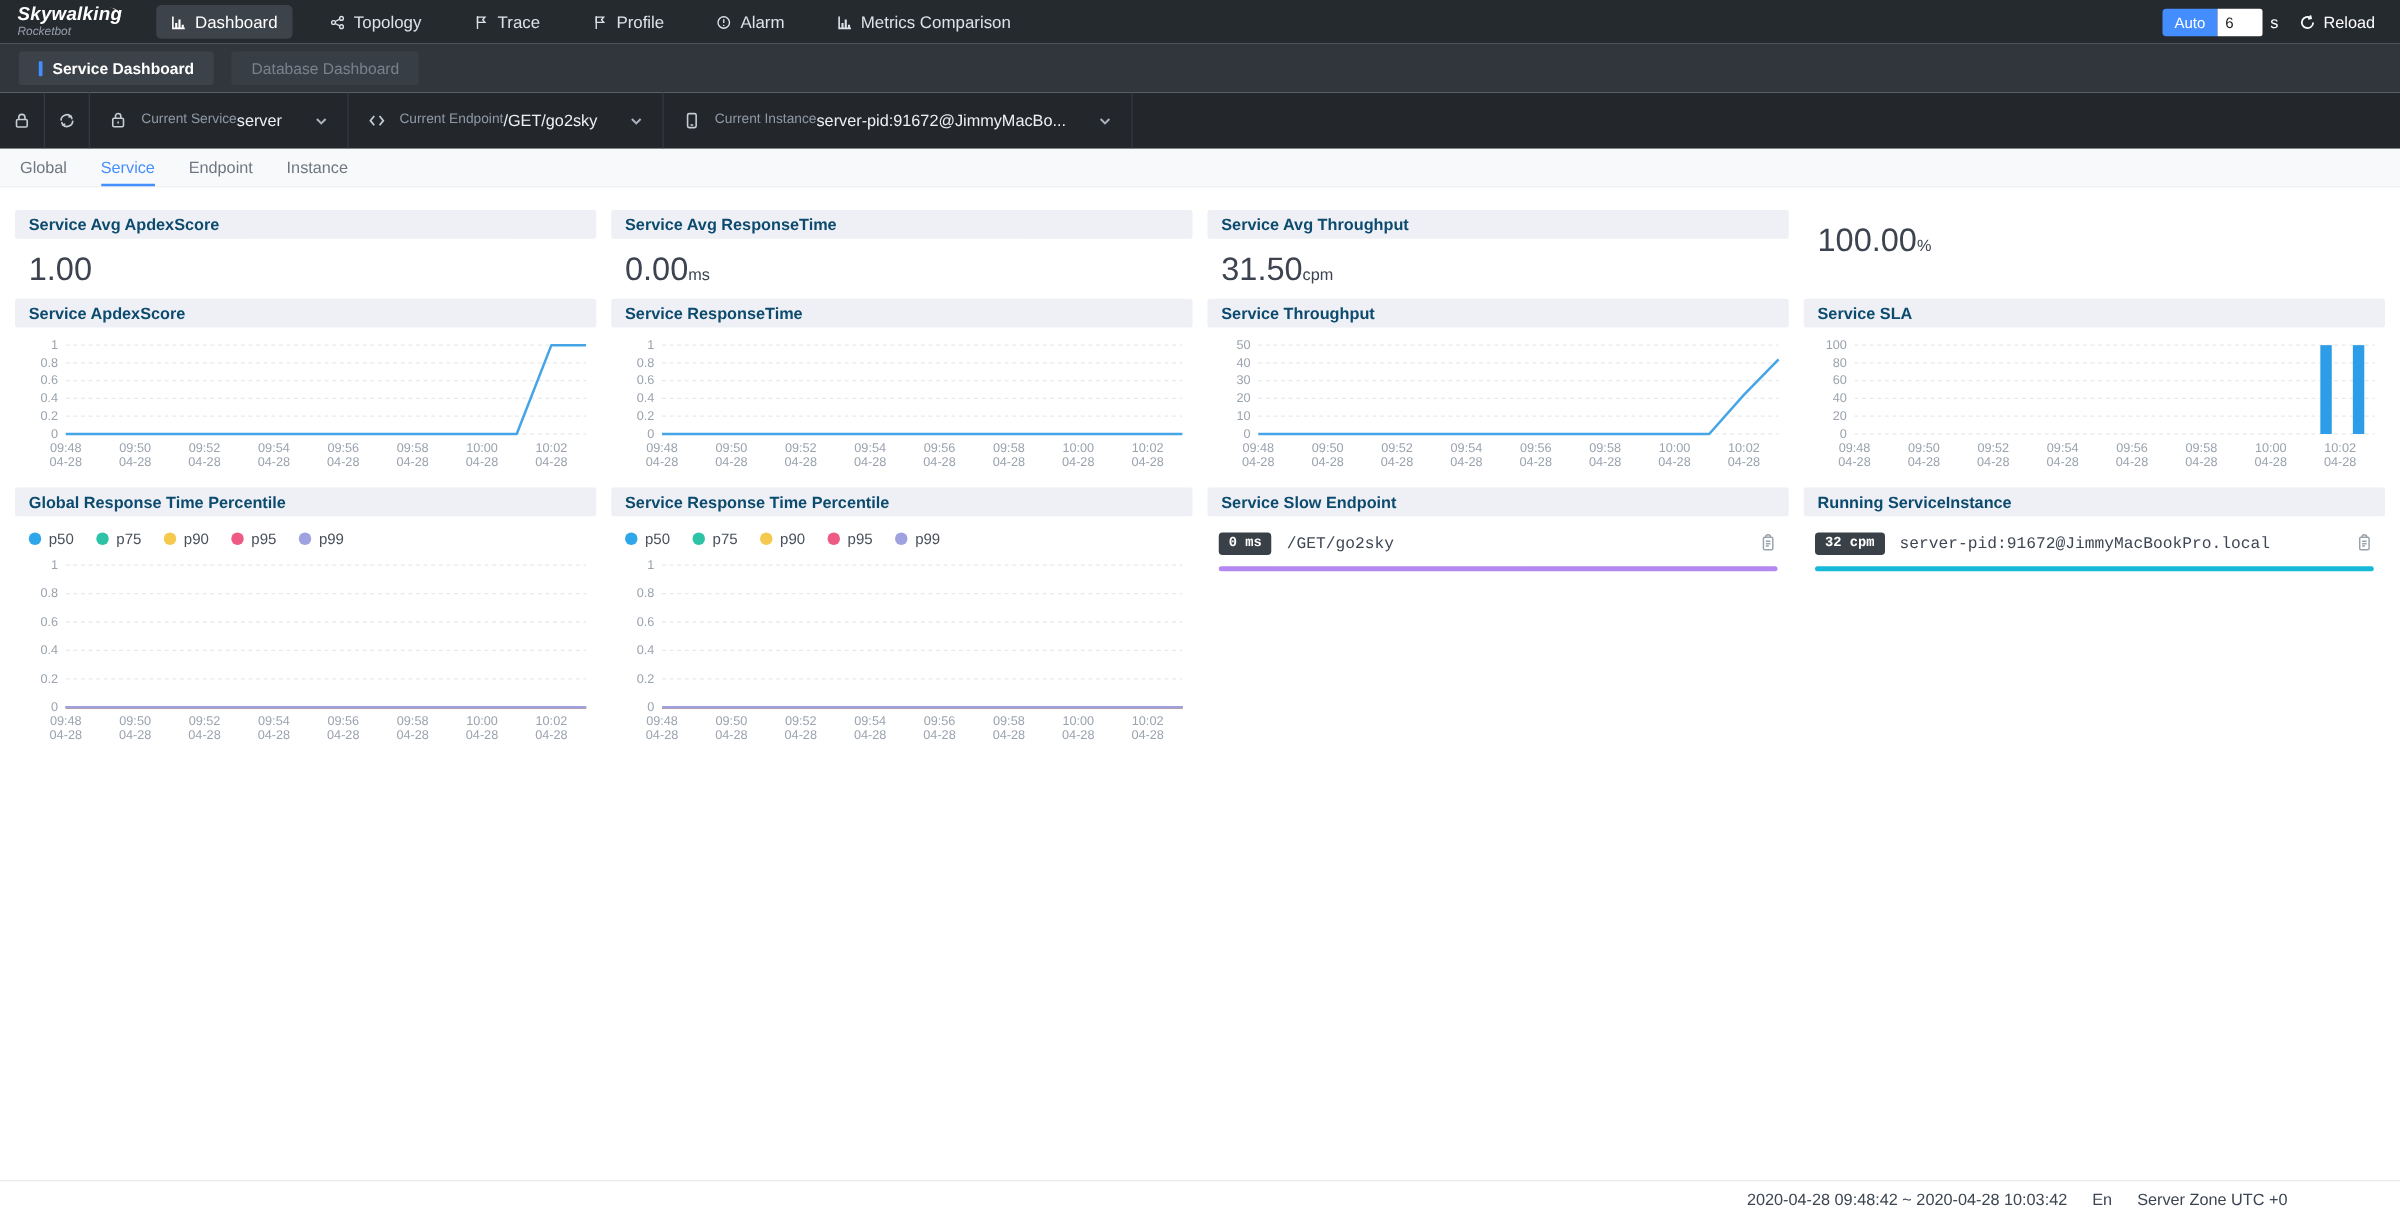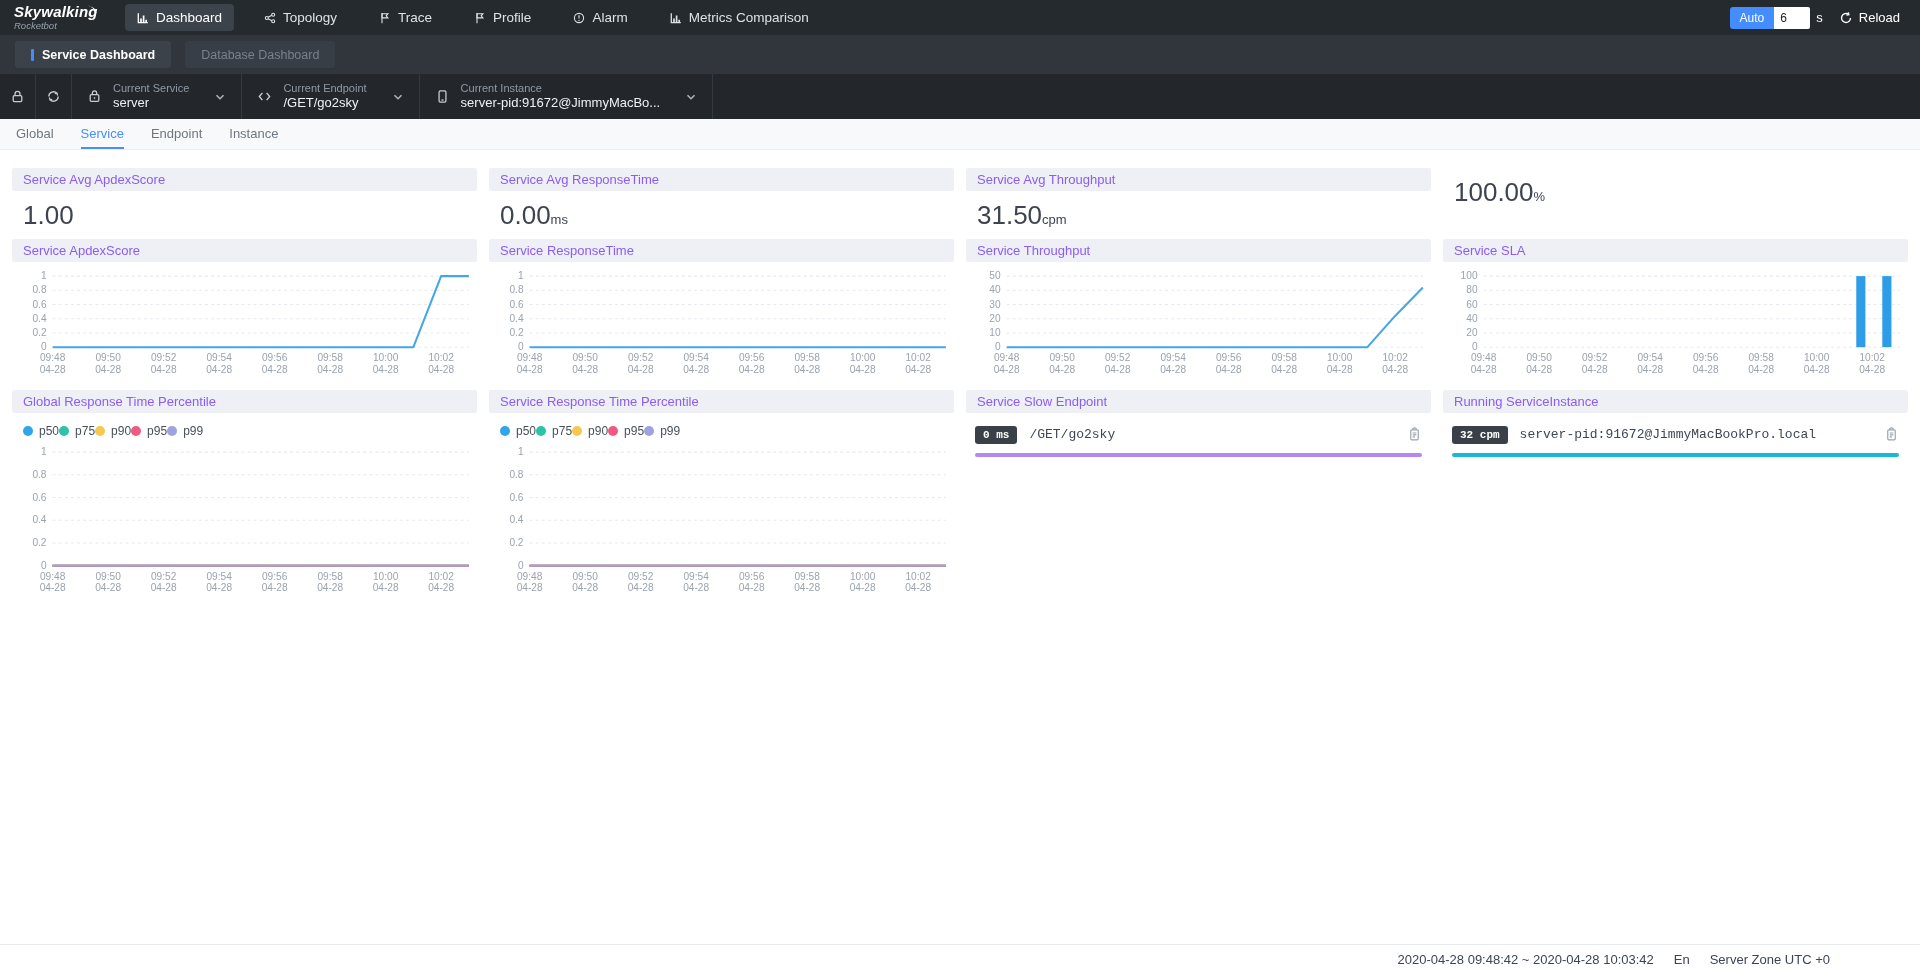--- a/index.html
+++ b/index.html
@@ -36,42 +36,42 @@
               font-size:12.5px; color:#78818d; cursor:pointer; }
   .dash-tab.active { background:#3c424a; color:#fff; font-weight:bold; }
   .dash-tab.active::before { content:''; width:3px; height:12px; background:#448dfe; margin-right:8px; border-radius:1px; }
 
   
   .selector-bar { height:45px; background:#23272c; display:flex; align-items:stretch; flex:none; color:#e8ecf0; }
   .tool-cell { width:36px; display:flex; align-items:center; justify-content:center; border-right:1px solid #353a40;
                color:#c6ccd4; cursor:pointer; }
   .sel-group { display:flex; align-items:center; gap:11px; padding:0 15px; border-right:1px solid #353a40; cursor:pointer; }
   .sel-group .g-icon { color:#c6ccd4; }
-  .sel-text { display:flex; flex-direction:column; line-height:1.2; }
+  .sel-text { display:flex; flex-direction:row; line-height:1.2; }
   .sel-label { font-size:11px; color:#8f99a6; }
   .sel-value { font-size:13px; color:#eef1f4; white-space:nowrap; }
   .sel-chevron { color:#aab3bd; margin-left:14px; }
 
   
   .scope-tabs { height:31px; background:#f8f9fb; display:flex; align-items:flex-end; padding-left:16px; gap:27px;
                 flex:none; border-bottom:1px solid #eceef1; }
   .scope-tab { font-size:13px; color:#6e7781; padding-bottom:8px; cursor:pointer; }
   .scope-tab.active { color:#458ffe; border-bottom:2px solid #458ffe; padding-bottom:6px; }
 
   
   main { flex:1; overflow:hidden; padding-top:18px; background:#fff; }
   .grid { display:grid; grid-template-columns:repeat(4,1fr); gap:12px; padding:0 12px; }
   .row-cards { margin-bottom:6px; }
   .row-charts { margin-bottom:8px; }
-  .panel-header { background:#eef0f5; color:#8b5cf6; font-size:13px; padding:4px 11px; border-radius:2px; }
+  .panel-header { background:#eef0f5; color:#0c4a6e; font-size:13px; padding:4px 11px; border-radius:2px;font-weight:bold; }
   .stat-value { padding:9px 11px 2px; font-size:26px; color:#3d4450; }
   .stat-unit { font-size:13px; }
   .chart-svg { width:100%; display:block; margin-top:6px; }
   .tick { font-size:10px; fill:#9aa3ae; }
-  .legend { display:flex; padding:11px 11px 0; align-items:flex-start; }
+  .legend { display:flex; gap:18px; padding:11px 11px 0; align-items:flex-start; }
   .legend-item { display:flex; align-items:center; gap:6px; font-size:12px; color:#49505a; cursor:pointer; }
   .legend-dot { width:10px; height:10px; border-radius:50%; }
   .kpi-row { display:flex; align-items:center; padding:13px 9px 0; gap:12px;font-family:Liberation Mono, monospace; }
   .kpi-badge { background:#3a4047; color:#fff; font-size:11px; font-weight:bold; padding:3px 8px; border-radius:3px; white-space:nowrap; }
   .kpi-name { font-size:13px; color:#3e4654; }
   .kpi-copy { margin-left:auto; color:#9aa3ad; cursor:pointer; }
   .kpi-bar { height:4px; border-radius:2px; margin:9px 9px 0; }
 
   
   footer { flex:none; height:30px; border-top:1px solid #e8eaec; background:#fff; display:flex; align-items:center;

